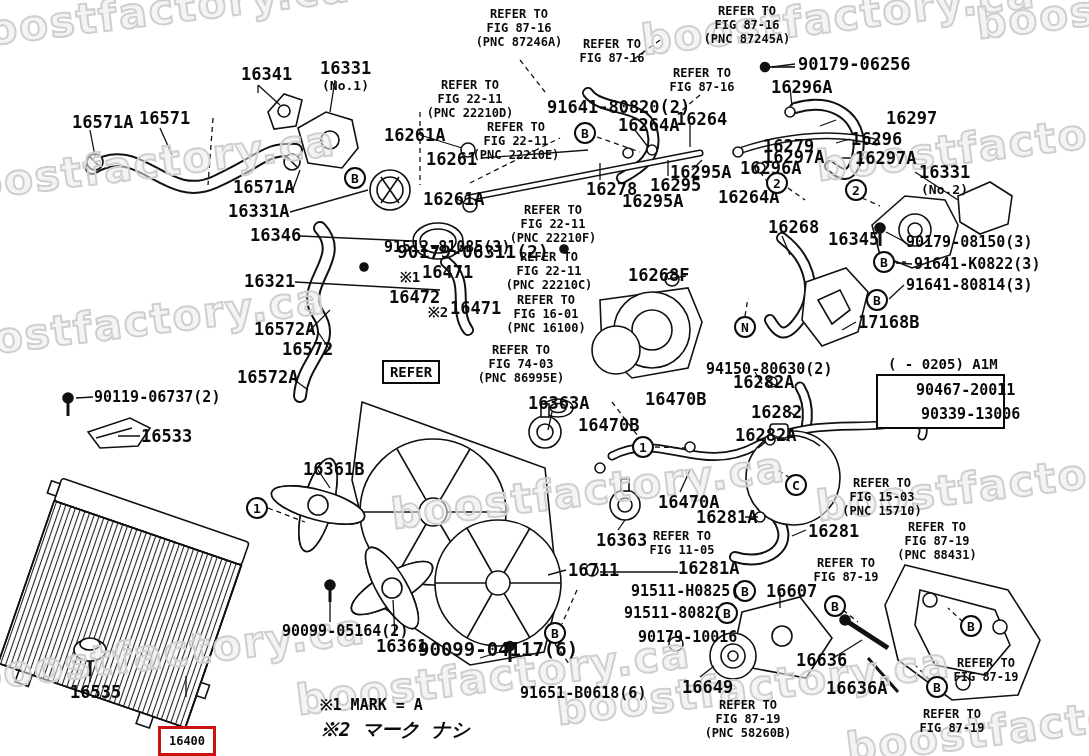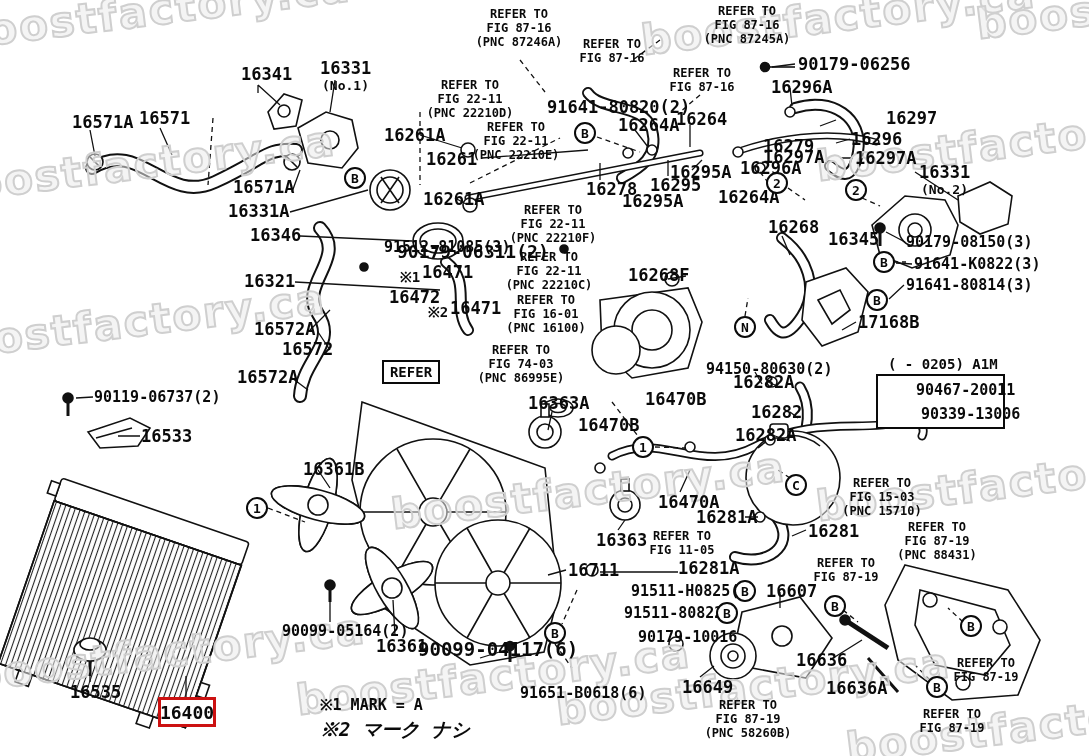--- a/index.html
+++ b/index.html
@@ -13,21 +13,21 @@
   .pn{position:absolute;z-index:2;font-weight:700;font-size:17px;color:#0a0a0a;
       line-height:1.05;white-space:nowrap;}
   .ref{position:absolute;z-index:2;font-weight:700;font-size:12px;color:#0a0a0a;
       line-height:1.15;white-space:nowrap;text-align:center;transform:translateX(-50%);}
   .co{position:absolute;z-index:2;width:22px;height:22px;border:2px solid #0a0a0a;border-radius:50%;
       background:#fff;display:flex;align-items:center;justify-content:center;
       font-weight:700;font-size:13px;color:#0a0a0a;box-sizing:border-box;}
   .mark-box{position:absolute;z-index:2;border:2px solid #0a0a0a;background:#fff;
       font-weight:700;font-size:14px;color:#0a0a0a;display:flex;align-items:center;justify-content:center;box-sizing:border-box;}
   .hl-box{position:absolute;z-index:3;border:3px solid #cc1111;background:#fff;
-      font-weight:700;font-size:18px;color:#0a0a0a;display:flex;align-items:center;justify-content:center;box-sizing:border-box;}
+      font-weight:700;font-size:12px;color:#0a0a0a;display:flex;align-items:center;justify-content:center;box-sizing:border-box;margin-top:29px;}
   .a1m-box{position:absolute;z-index:1;border:2px solid #0a0a0a;background:#fff;box-sizing:border-box;}
 </style>
 </head>
 <body>
 
 <div id="diagram">
 
   <svg id="art" width="1089" height="756" viewBox="0 0 1089 756">
     <defs>
       <pattern id="fins" width="5" height="8" patternUnits="userSpaceOnUse">

